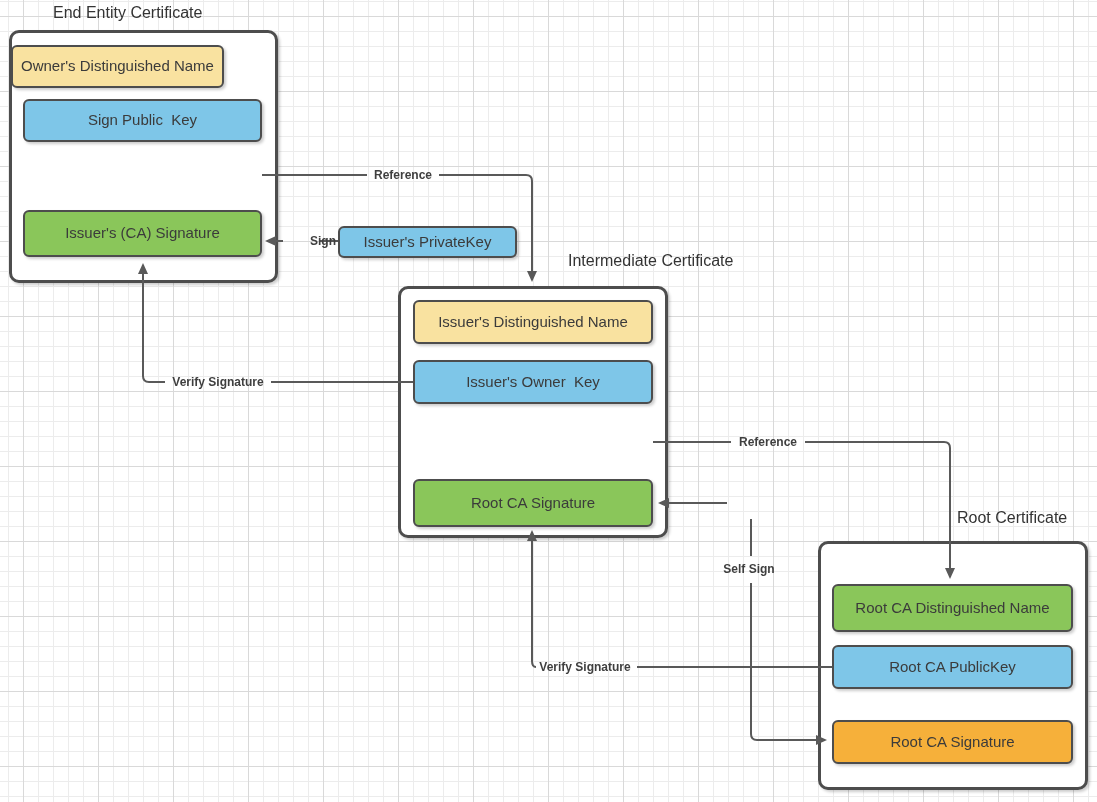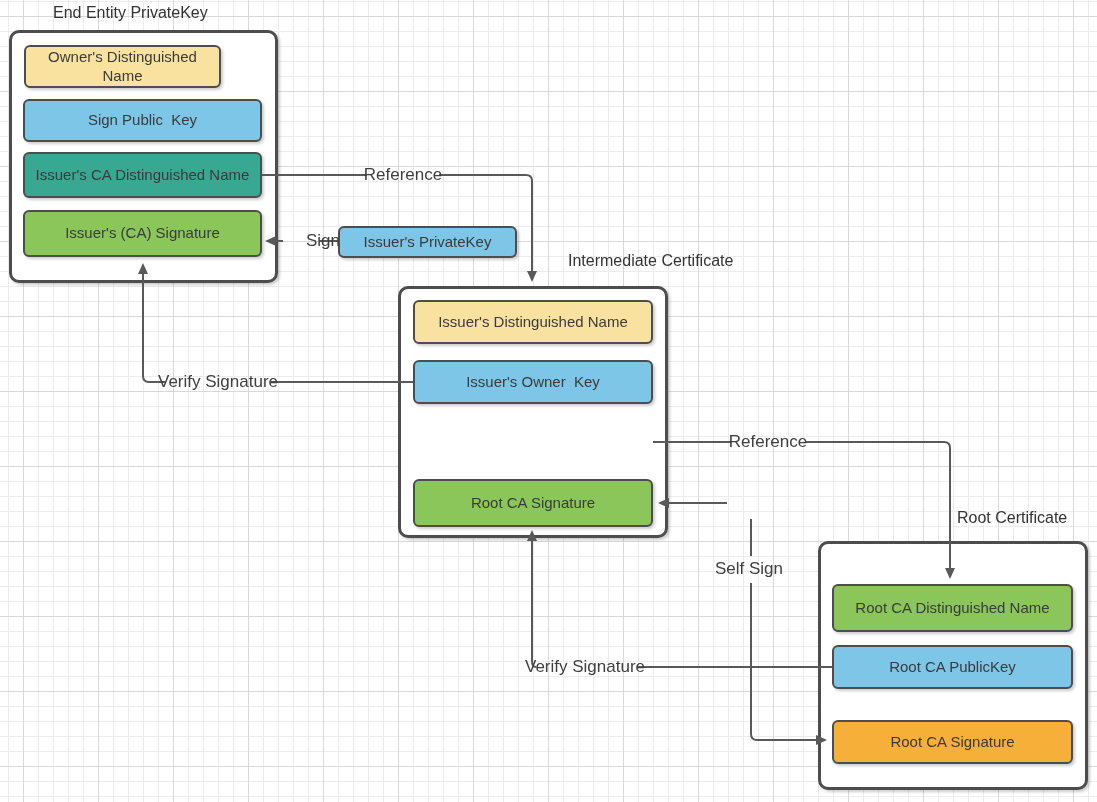--- a/index.html
+++ b/index.html
@@ -51,49 +51,46 @@
   .fill-yellow{background:#F9E2A0;}
   .fill-blue{background:#7EC6E8;}
   .fill-teal{background:#38A893;}
   .fill-green{background:#8AC65A;}
   .fill-orange{background:#F6B03A;}
   svg.connectors{
     position:absolute;left:0;top:0;z-index:5;
   }
   .edge-label{
     position:absolute;
-    font-size:17px;
-    font-weight:normal;
+    font-size:12px;
+    font-weight:bold;
     color:#3F3F3F;
     transform:translate(-50%,-50%);
     white-space:nowrap;
     z-index:6;
   }
 </style>
 </head>
 <body>
 
 <div class="canvas">
 
   <div class="cert-outer" style="left:9px;top:30px;width:269px;height:253px;"></div>
   <div class="cert-outer" style="left:398px;top:286px;width:270px;height:252px;"></div>
   <div class="cert-outer" style="left:818px;top:541px;width:270px;height:249px;"></div>
 
-  <div class="cert-title" style="left:53px;top:4px;">End Entity PrivateKey</div>
+  <div class="cert-title" style="left:53px;top:4px;">End Entity Certificate</div>
   <div class="cert-title" style="left:568px;top:252px;">Intermediate Certificate</div>
   <div class="cert-title" style="left:957px;top:509px;">Root Certificate</div>
 
-  <div class="field fill-yellow" style="left:24px;top:45px;width:197px;height:43px;">
+  <div class="field fill-yellow" style="left:11px;top:45px;width:213px;height:43px;">
     <span>Owner's Distinguished Name</span>
   </div>
   <div class="field fill-blue" style="left:23px;top:99px;width:239px;height:43px;">
     <span>Sign Public  Key</span>
-  </div>
-  <div class="field fill-teal" style="left:23px;top:152px;width:239px;height:46px;">
-    <span>Issuer's CA Distinguished Name</span>
   </div>
   <div class="field fill-green" style="left:23px;top:210px;width:239px;height:47px;text-align:right;">
     <span>Issuer's (CA) Signature</span>
   </div>
 
   <div class="field fill-yellow" style="left:413px;top:300px;width:240px;height:44px;">
     <span>Issuer's Distinguished Name</span>
   </div>
   <div class="field fill-blue" style="left:413px;top:360px;width:240px;height:44px;">
     <span>Issuer's Owner  Key</span>

